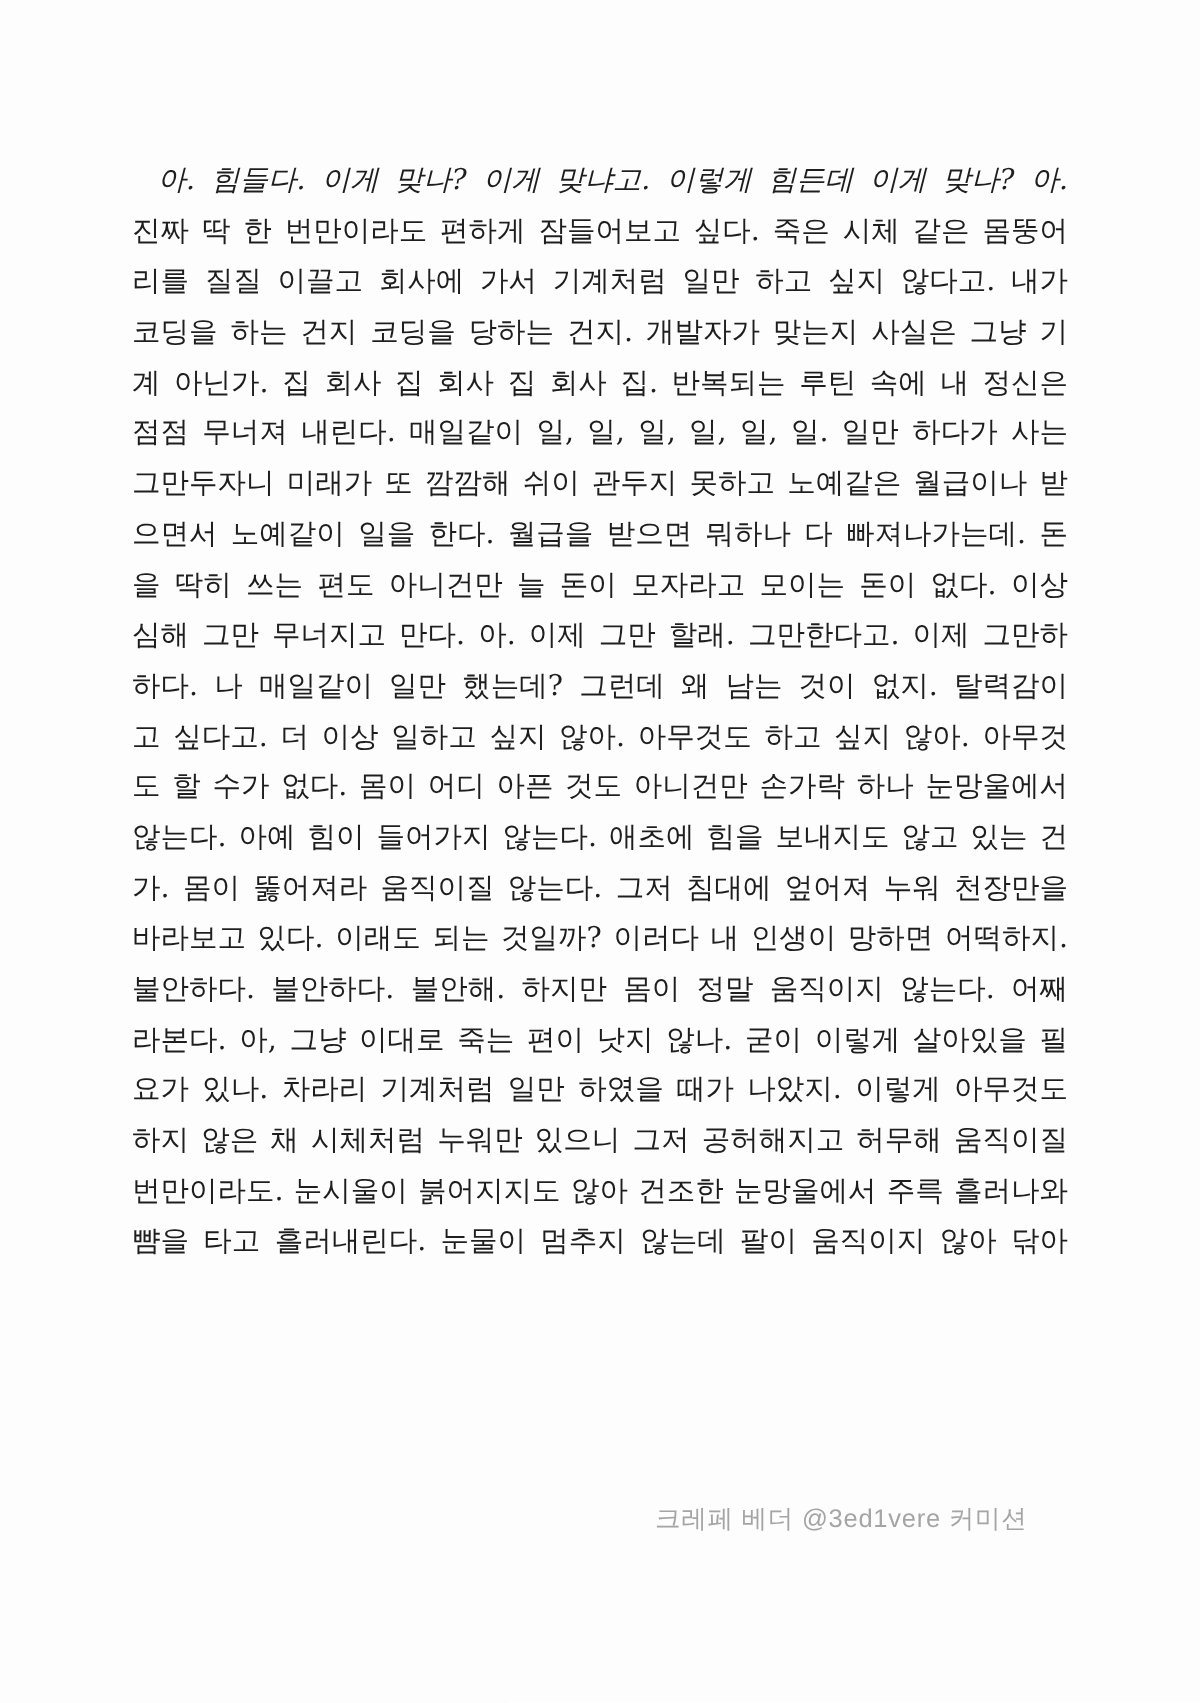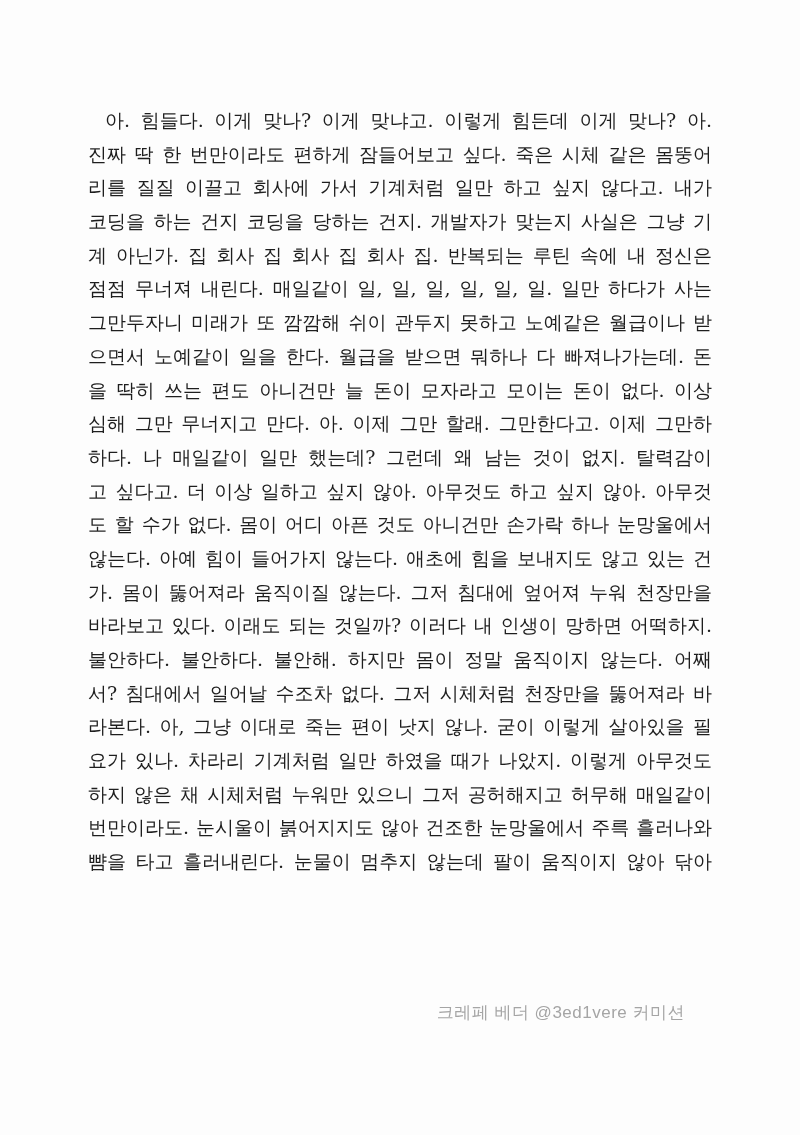--- a/index.html
+++ b/index.html
@@ -27,20 +27,21 @@
   }
   .text-line {
     text-align: justify;
     text-align-last: justify;
     height: 33.7px;
     overflow: hidden;
     white-space: normal;
   }
   .text-line.indent {
     text-indent: 17px;
+    font-style: italic;
   }
   .credit {
     position: absolute;
     top: 1001px;
     right: 115px;
     font-family: "Liberation Sans", sans-serif;
     font-size: 17px;
     letter-spacing: 0.5px;
     color: #a5a5a5;
     white-space: nowrap;
@@ -62,23 +63,22 @@
     <div class="text-line">으면서 노예같이 일을 한다. 월급을 받으면 뭐하나 다 빠져나가는데. 돈</div>
     <div class="text-line">을 딱히 쓰는 편도 아니건만 늘 돈이 모자라고 모이는 돈이 없다. 이상</div>
     <div class="text-line">심해 그만 무너지고 만다. 아. 이제 그만 할래. 그만한다고. 이제 그만하</div>
     <div class="text-line">하다. 나 매일같이 일만 했는데? 그런데 왜 남는 것이 없지. 탈력감이</div>
     <div class="text-line">고 싶다고. 더 이상 일하고 싶지 않아. 아무것도 하고 싶지 않아. 아무것</div>
     <div class="text-line">도 할 수가 없다. 몸이 어디 아픈 것도 아니건만 손가락 하나 눈망울에서</div>
     <div class="text-line">않는다. 아예 힘이 들어가지 않는다. 애초에 힘을 보내지도 않고 있는 건</div>
     <div class="text-line">가. 몸이 뚫어져라 움직이질 않는다. 그저 침대에 엎어져 누워 천장만을</div>
     <div class="text-line">바라보고 있다. 이래도 되는 것일까? 이러다 내 인생이 망하면 어떡하지.</div>
     <div class="text-line">불안하다. 불안하다. 불안해. 하지만 몸이 정말 움직이지 않는다. 어째</div>
-    <div class="text-line">서? 침대에서 일어날 수조차 없다. 그저 시체처럼 천장만을 뚫어져라 바</div>
     <div class="text-line">라본다. 아, 그냥 이대로 죽는 편이 낫지 않나. 굳이 이렇게 살아있을 필</div>
     <div class="text-line">요가 있나. 차라리 기계처럼 일만 하였을 때가 나았지. 이렇게 아무것도</div>
-    <div class="text-line">하지 않은 채 시체처럼 누워만 있으니 그저 공허해지고 허무해 매일같이</div>
+    <div class="text-line">하지 않은 채 시체처럼 누워만 있으니 그저 공허해지고 허무해 움직이질</div>
     <div class="text-line">번만이라도. 눈시울이 붉어지지도 않아 건조한 눈망울에서 주륵 흘러나와</div>
     <div class="text-line">뺨을 타고 흘러내린다. 눈물이 멈추지 않는데 팔이 움직이지 않아 닦아</div>
   </div>
 
   <div class="credit">크레페 베더 @3ed1vere 커미션</div>
 
 </div>
 
 </body></html>

